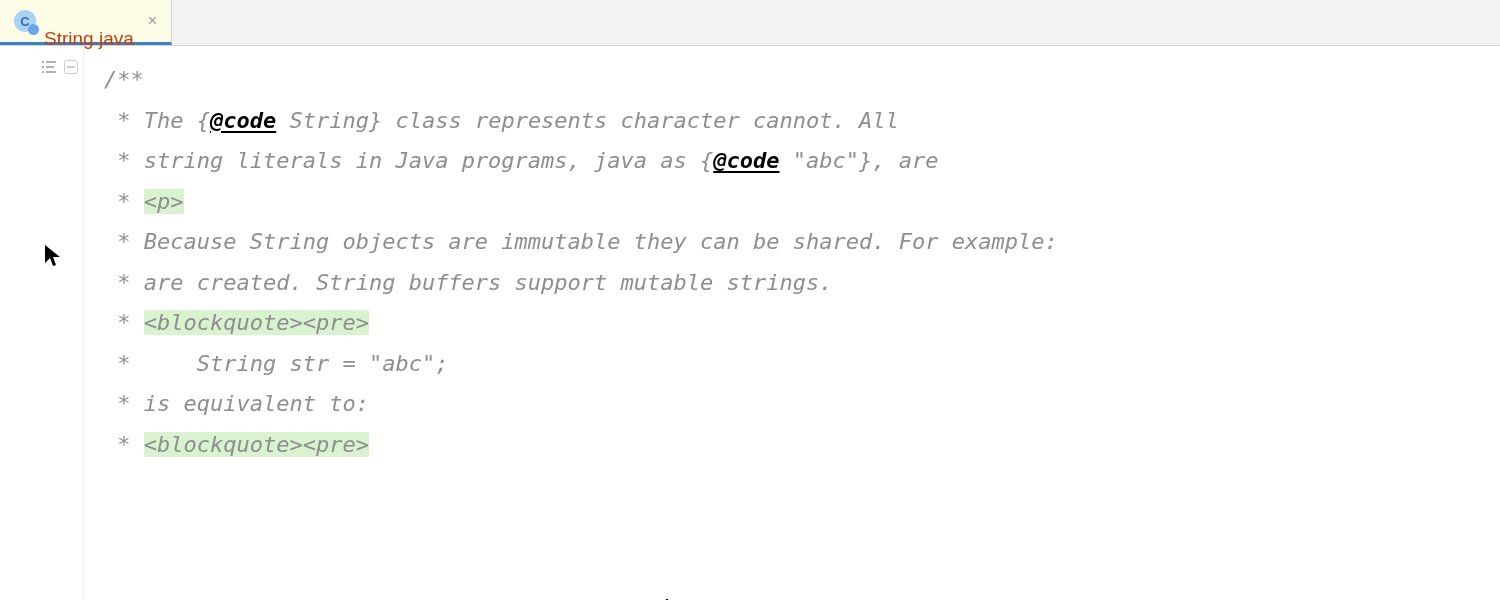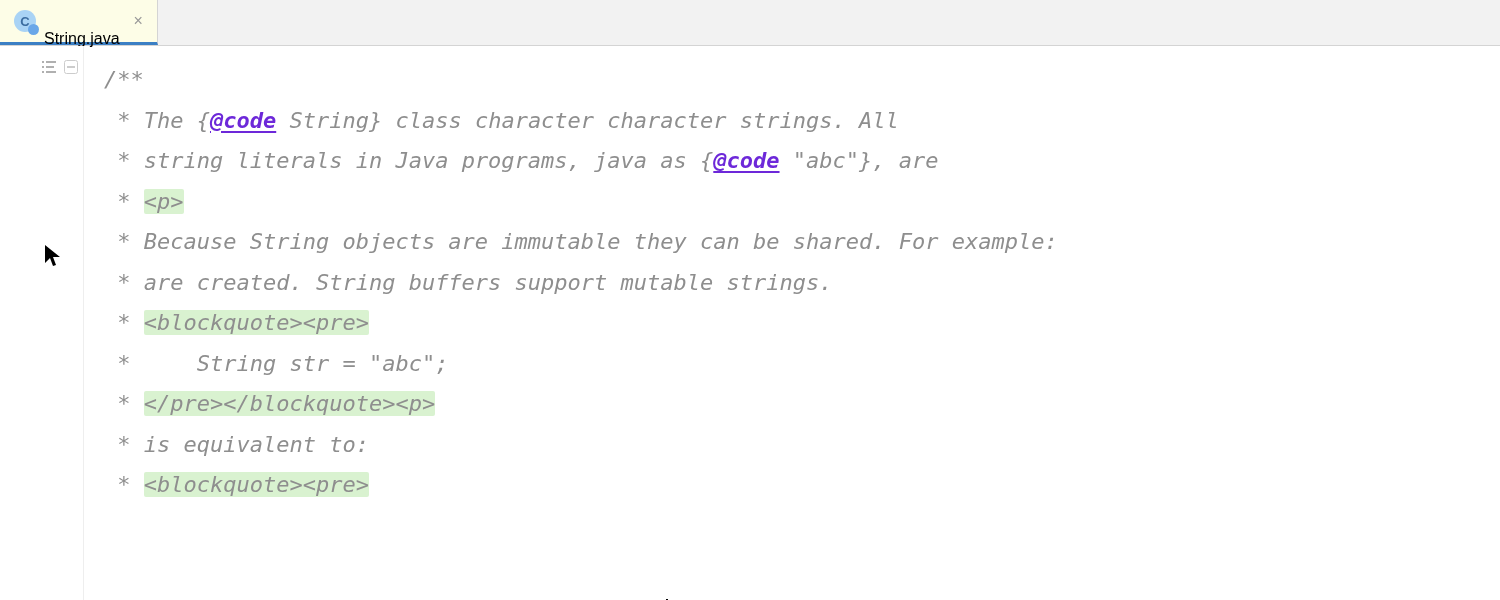--- a/index.html
+++ b/index.html
@@ -43,22 +43,22 @@
   }
   .tab .file-icon::after{
     content:"";
     position:absolute;
     right:-3px; bottom:-3px;
     width:11px;height:11px;
     background:#6aa7e8;
     border-radius:50%;
   }
   .tab .tab-label {
-    font-size: 16px;
-    color: #000000;
+    font-size: 19px;
+    color: #c2410c;
     margin-top: 36px;
   }
   .tab .close-icon {
     font-size: 16px;
     color: #999;
     margin-left: 6px;
     line-height: 1;
   }
   .editor-wrap {
     display: flex;
@@ -102,21 +102,21 @@
     color: #8e8e8e;
     font-style: italic;
   }
   .star, .open-doc { font-style: italic; }
   .code-tag {
     font-weight: bold;
     text-decoration: underline;
     text-decoration-thickness:2px;
     text-underline-offset:3px;
     font-style: italic;
-    color:#6d28d9;
+    color:#000000;
   }
   .hl {
     background: #d9f2d0;
     border-radius: 2px;
     padding: 0 0px;
   }
   .caret{
     position:absolute;
     left:582px;
     top:553px;
@@ -152,25 +152,24 @@
         <rect x="3" y="6" width="8" height="2" fill="#cccccc"></rect>
       </svg>
     </div>
     <svg class="cursor-ghost" viewBox="0 0 18 24">
       <path d="M1 1 L1 19 L6 14 L9 22 L12 21 L9 13 L16 13 Z" fill="#000"></path>
     </svg>
   </div>
 
   <div class="code-area">
     <div class="code-line"><span class="open-doc">/**</span></div>
-    <div class="code-line"><span class="star"> * </span><span>The {</span><span class="code-tag">@code</span><span> String} class character character strings. All</span></div>
+    <div class="code-line"><span class="star"> * </span><span>The {</span><span class="code-tag">@code</span><span> String} class represents character cannot. All</span></div>
     <div class="code-line"><span class="star"> * </span><span>string literals in Java programs, java as {</span><span class="code-tag">@code</span><span> "abc"}, are</span></div>
     <div class="code-line"><span class="star"> * </span><span class="hl">&lt;p&gt;</span></div>
     <div class="code-line"><span> * Because String objects are immutable they can be shared. For example:</span></div>
     <div class="code-line"><span> * are created. String buffers support mutable strings.</span></div>
     <div class="code-line"><span class="star"> * </span><span class="hl">&lt;blockquote&gt;&lt;pre&gt;</span></div>
     <div class="code-line"><span> *     String str = "abc";</span></div>
-    <div class="code-line"><span class="star"> * </span><span class="hl">&lt;/pre&gt;&lt;/blockquote&gt;&lt;p&gt;</span></div>
     <div class="code-line"><span> * is equivalent to:</span></div>
     <div class="code-line"><span class="star"> * </span><span class="hl">&lt;blockquote&gt;&lt;pre&gt;</span></div>
     <div class="caret"></div>
   </div>
 </div>
 
 </body></html>

